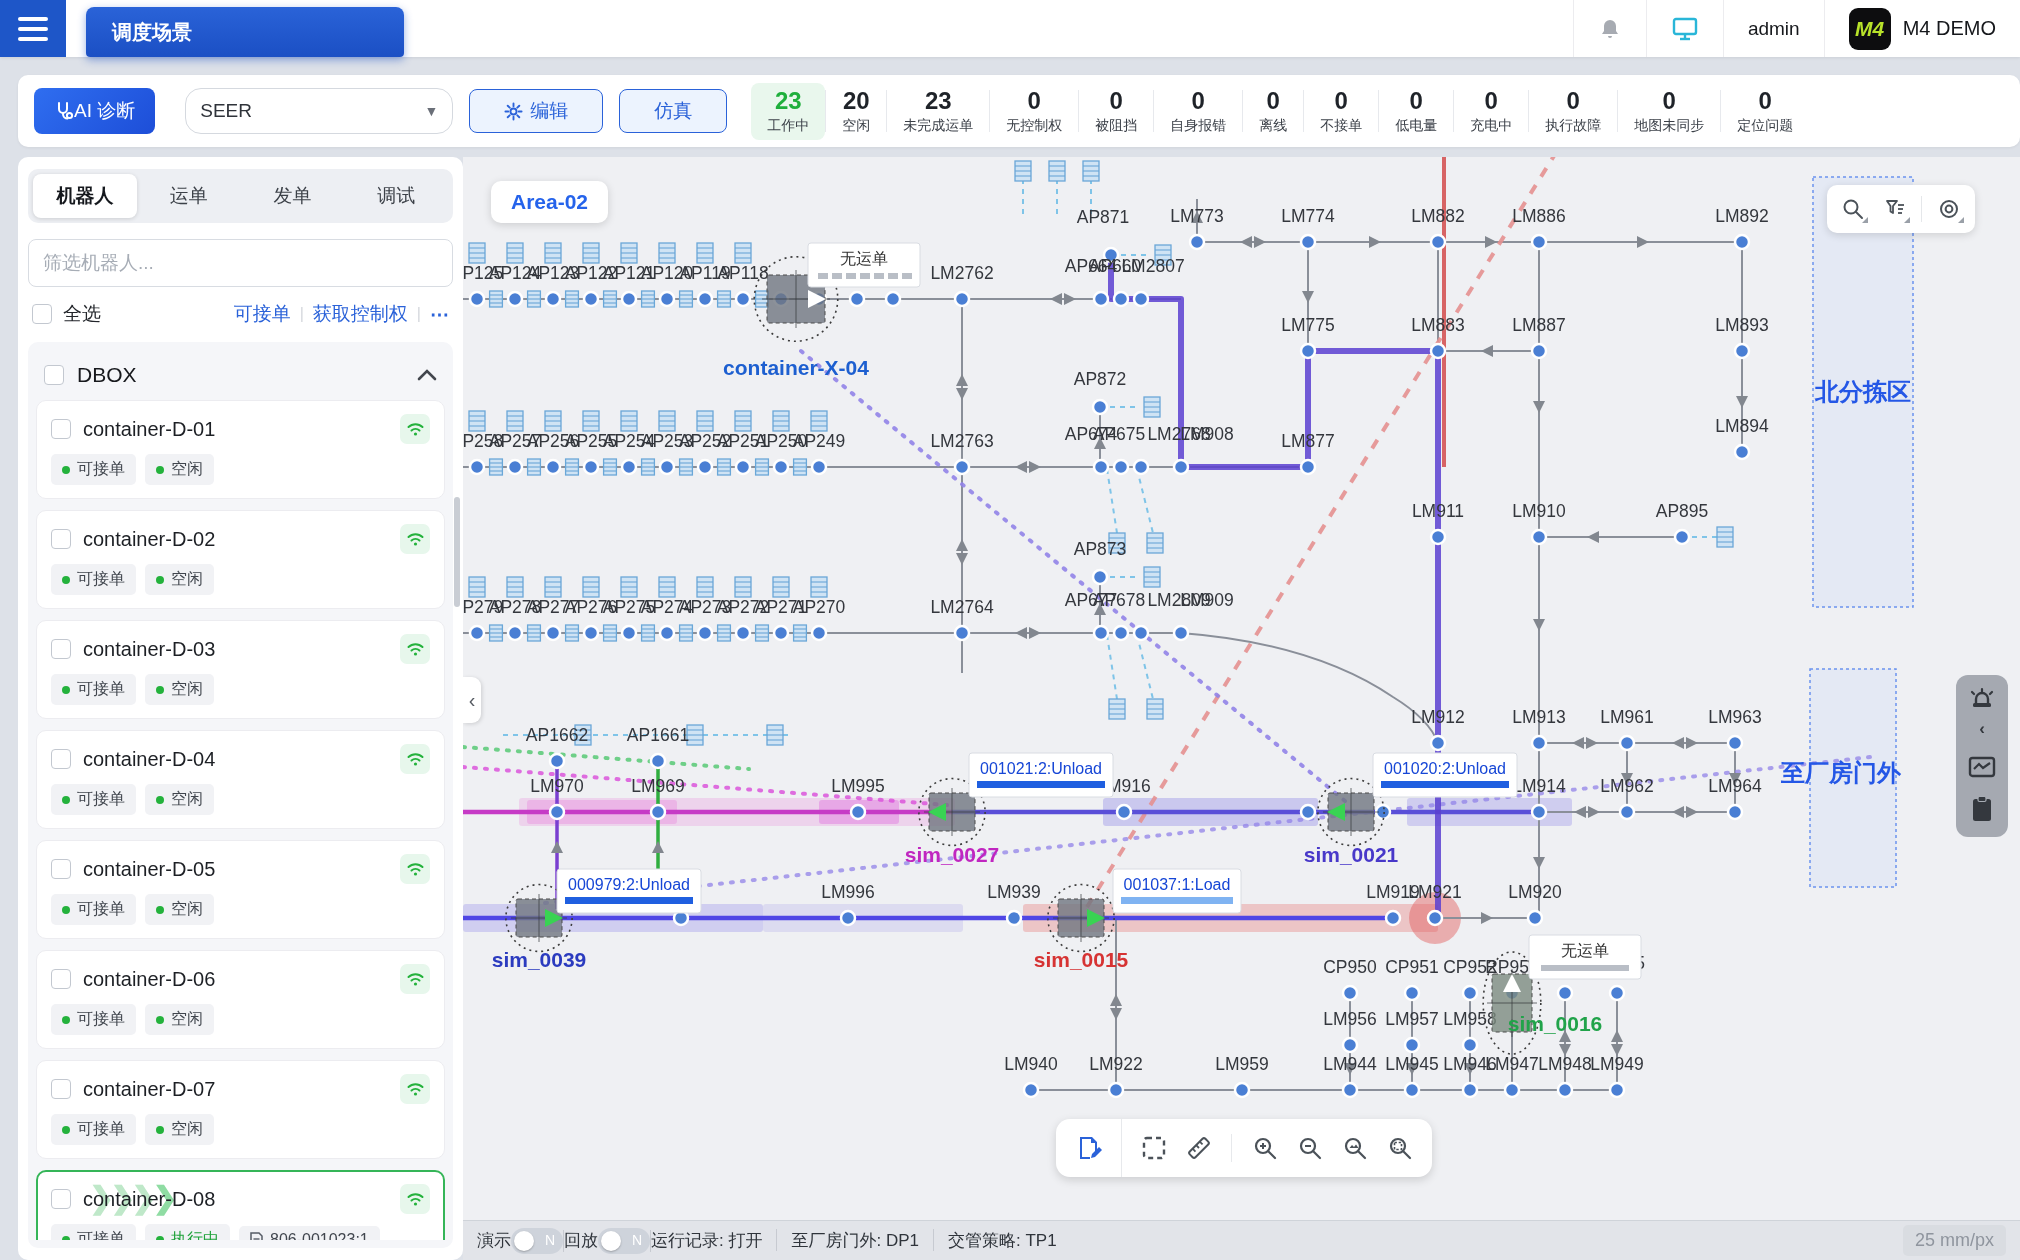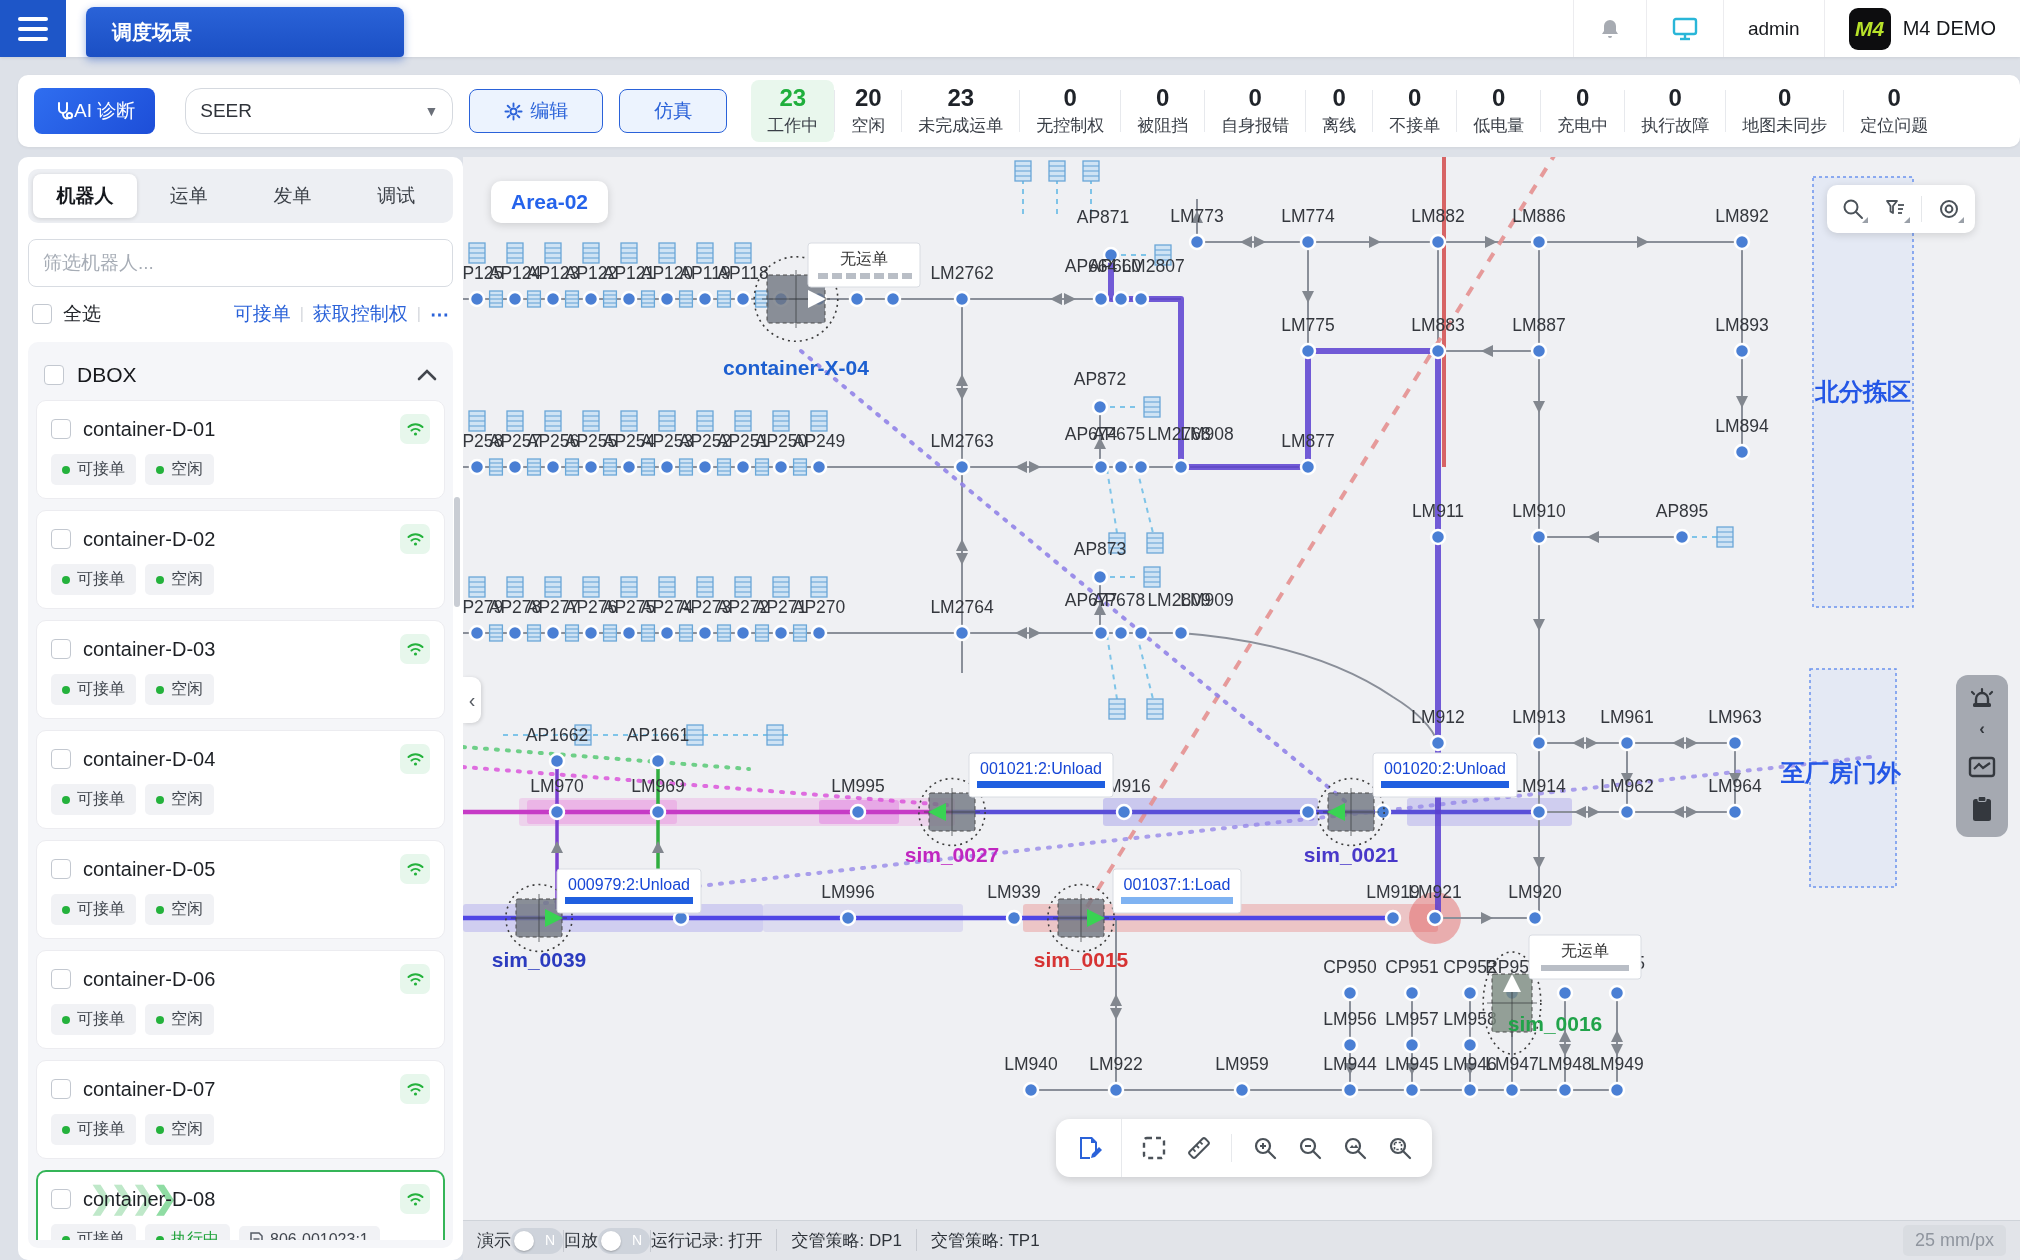--- a/index.html
+++ b/index.html
@@ -17,21 +17,21 @@
   .brand{font-size:20px;color:#16181c}
   
   .toolbar{margin:18px 0 10px 18px;background:#fff;border-radius:10px;height:72px;display:flex;align-items:center;padding:0 0 0 16px;box-shadow:0 1px 3px rgba(0,0,0,.06)}
   .ai-btn{height:46px;padding:0 20px;background:linear-gradient(135deg,#2f6ef0,#1d4ed8);border-radius:8px;color:#fff;font-size:19px;display:flex;align-items:center;cursor:pointer;white-space:nowrap}
   .scene-select{margin-left:30px;width:268px;height:46px;border:1px solid #d5d9df;border-radius:16px;display:flex;align-items:center;padding:0 14px;font-size:19px;color:#2f333a;cursor:pointer}
   .scene-select .caret{margin-left:auto;color:#6a6f78;font-size:14px}
   .ol-btn{margin-left:16px;height:44px;padding:0 34px;background:#ecf3fe;border:1.5px solid #2a62d9;border-radius:8px;color:#2a62d9;font-size:19px;display:flex;align-items:center;gap:7px;cursor:pointer;white-space:nowrap}
   .stats{margin-left:24px;flex:1;display:flex;align-items:center;overflow:hidden}
   .stat{flex:0 0 auto;text-align:center;padding:5px 16px;border-radius:8px;white-space:nowrap}
   .stat .v{font-size:24px;font-weight:bold;color:#1f2329;line-height:26px}
-  .stat .l{font-size:17px;color:#3a3f47;margin-top:3px}
+  .stat .l{font-size:14px;color:#3a3f47;margin-top:3px}
   .stat.hl{background:#e9f7ed}
   .stat.hl .v{color:#1faf3c}
   .stat-sep{flex:0 0 1px;height:42px;background:#e7e9ed}
   
   .content{display:flex;margin-left:18px;height:1103px}
   .sidebar{width:445px;background:#fff;border-radius:10px;padding:12px 10px;display:flex;flex-direction:column;overflow:hidden;position:relative}
   .tabs{background:#edeff3;border-radius:10px;padding:5px;display:flex}
   .tab{flex:1;height:44px;display:flex;align-items:center;justify-content:center;font-size:19px;color:#3c4148;cursor:pointer;border-radius:8px}
   .tab.active{background:#fff;color:#15181d;font-weight:bold;box-shadow:0 1px 4px rgba(0,0,0,.14)}
   .search{margin-top:16px;height:48px;border:1.5px solid #d8dce2;border-radius:8px;width:100%;padding:0 14px;font-size:19px;color:#2f333a;outline:none;font-family:inherit}
@@ -1375,20 +1375,20 @@
       <span class="sb-sep"></span>
       <span>回放</span>
       <span class="toggle">
           <span class="knob"></span>
           <span class="tn">N</span>
         </span>
       <span class="sb-sep"></span>
       <span id="sb-items" style="display:flex;align-items:flex-start;gap:14px">
           <span>运行记录: 打开</span>
           <span class="sb-sep"></span>
-          <span>交管策略: DP1</span>
+          <span>至厂房门外: DP1</span>
           <span class="sb-sep"></span>
           <span>交管策略: TP1</span>
         </span>
       <span class="scale-pill">25 mm/px</span>
     </div>
   </div>
 </div>
 
 </body></html>

